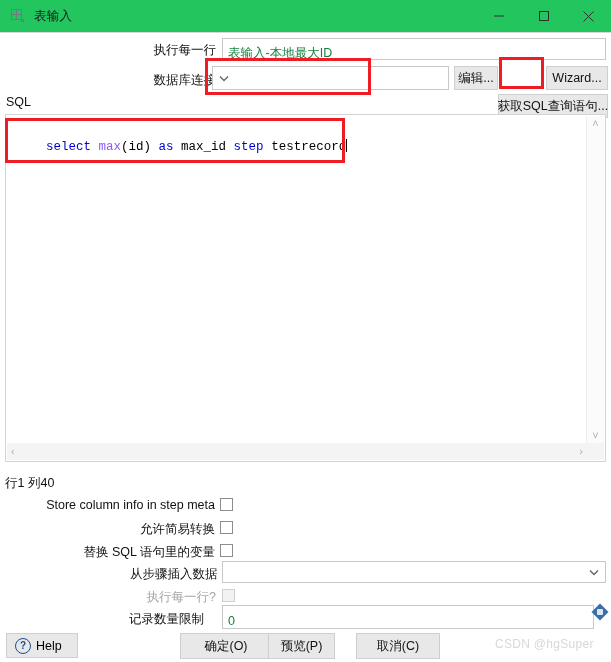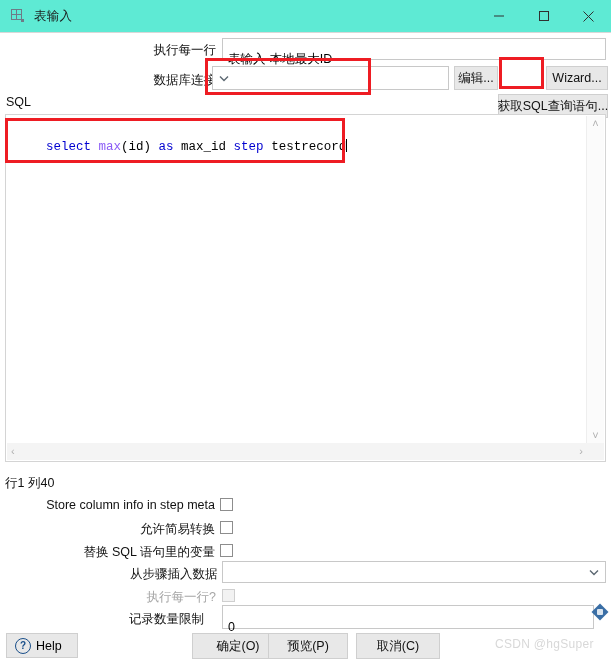--- a/index.html
+++ b/index.html
@@ -15,21 +15,21 @@
     color: #000000;
     overflow: hidden;
     position: relative;
   }
 
   
   .titlebar {
     position: absolute;
     left: 0; top: 0;
     width: 611px; height: 32px;
-    background: #5eead4;
+    background: #22c55e;
     border-bottom: 1px solid #d8d8d8;
     display: flex;
     align-items: center;
   }
   .title-icon {
     margin-left: 10px;
     width: 16px; height: 16px;
     position: relative;
     flex: none;
   }
@@ -82,22 +82,22 @@
   }
   .label.disabled { color: #a6a6a6; }
 
   .text-input {
     position: absolute;
     background: #ffffff;
     border: 1px solid #c8c8c8;
     box-sizing: border-box;
     font-family: "Liberation Sans", "DejaVu Sans", sans-serif;
     font-size: 12.5px;
-    color: #000000;
-    padding: 10px 5px;
+    color: #15803d;
+    padding: 4px 5px;
     line-height: 20px;
     outline: none;
   }
   .combo {
     position: absolute;
     background: #ffffff;
     border: 1px solid #c8c8c8;
     box-sizing: border-box;
     display: flex;
     align-items: center;
@@ -368,22 +368,22 @@
 
 <div class="label" style="left:118px; top:611px; width:86px;">记录数量限制</div>
 <div class="text-input" style="left:222px; top:605px; width:372px; height:24px; line-height:22px;">0</div>
 <div class="diamond-icon"></div>
 
 <div class="help-btn">
   <span class="help-circle">?</span>
   <span>Help</span>
 </div>
 
-<div class="btn" style="left:192px; top:633px; width:92px; height:26px;">确定(O)</div>
-<div class="btn" style="left:268px; top:633px; width:80px; height:26px;">预览(P)</div>
+<div class="btn" style="left:180px; top:633px; width:92px; height:26px;">确定(O)</div>
+<div class="btn" style="left:268px; top:633px; width:67px; height:26px;">预览(P)</div>
 <div class="btn" style="left:356px; top:633px; width:84px; height:26px;">取消(C)</div>
 
 <div class="watermark">CSDN @hgSuper</div>
 
 <div id="annotation-layer">
     <div class="redbox" style="left: 205px; top: 58px; width: 166px; height: 37px; border-color: rgb(238, 28, 35);"></div>
     <div class="redbox" style="left: 499px; top: 57px; width: 45px; height: 32px; border-color: rgb(238, 28, 35);"></div>
     <div class="redbox" style="left: 5px; top: 118px; width: 340px; height: 45px; border-color: rgb(238, 28, 35);"></div>
   </div>
 

